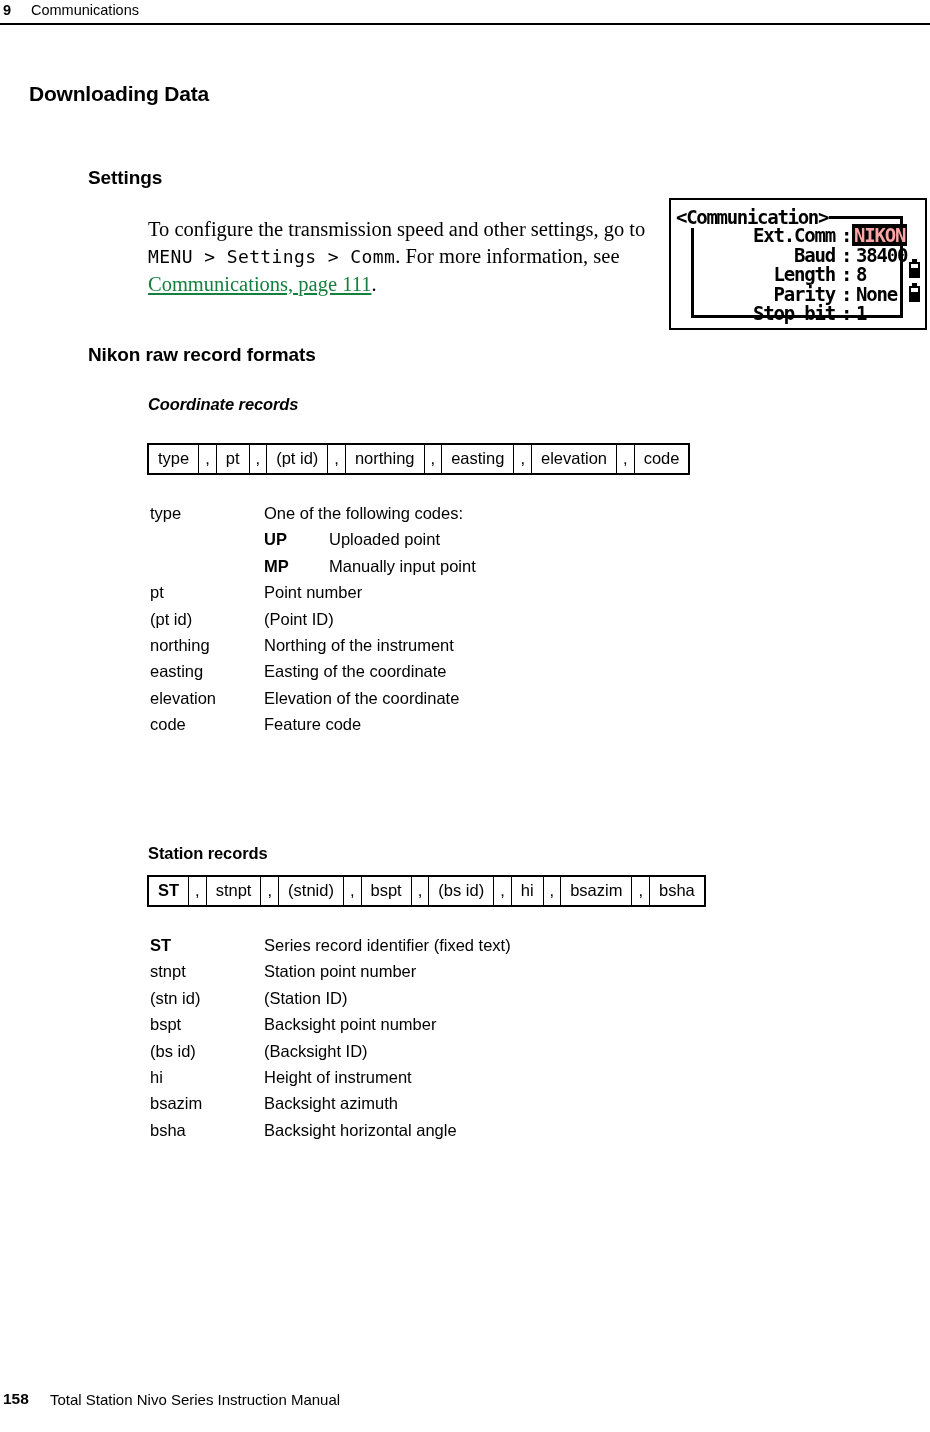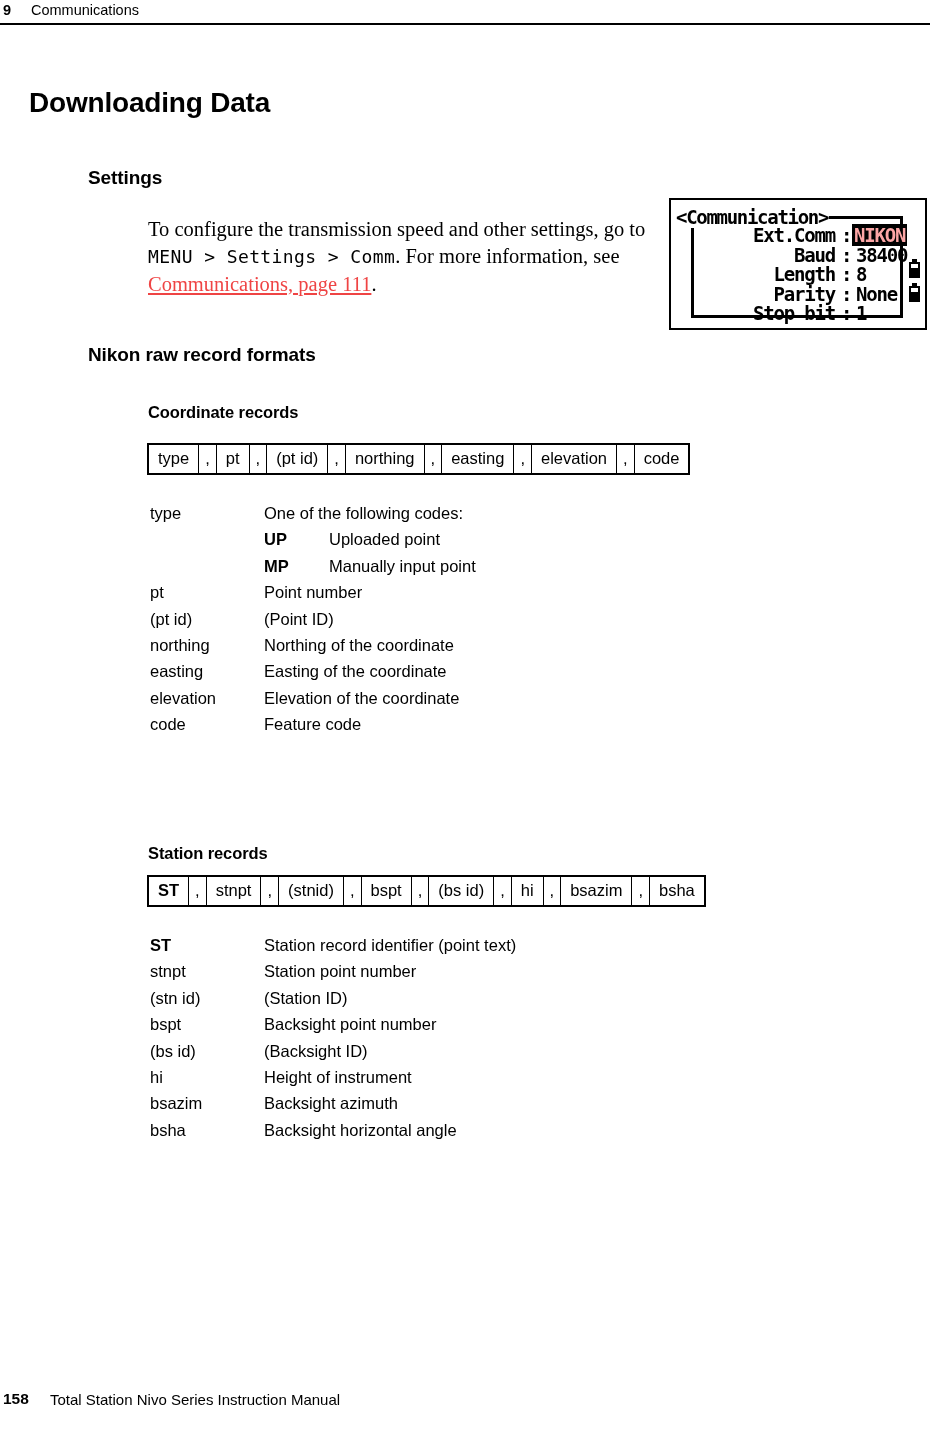--- a/index.html
+++ b/index.html
@@ -46,60 +46,60 @@
     width: 930px;
     height: 2px;
     background: #000;
   }
 
   
   .h1-title {
     position: absolute;
     left: 29px;
     top: 68px;
-    font-size: 28px;
+    font-size: 21px;
     font-weight: bold;
     letter-spacing: -0.2px;
   }
   .h2-title {
     position: absolute;
     font-size: 19px;
     font-weight: bold;
     letter-spacing: -0.1px;
   }
   .h3-title {
     position: absolute;
     font-size: 16.5px;
     font-weight: bold;
     letter-spacing: -0.1px;
   }
 
   #h2-settings { left: 88px; top: 151px; }
   #h2-formats  { left: 88px; top: 328px; }
-  #h3-coord    { left: 148px; top: 386px; }
+  #h3-coord    { left: 148px; top: 378px; font-style: italic; }
   #h3-station  { left: 148px; top: 827px; }
 
   
   .body-para {
     position: absolute;
     left: 148px;
     top: 195px;
     width: 500px;
     font-family: "Liberation Serif", serif;
     font-size: 20.5px;
     line-height: 27.5px;
     color: #000;
   }
   .mono-path {
     font-family: "DejaVu Sans Mono", monospace;
     font-size: 18px;
     letter-spacing: 0.4px;
   }
   .doclink {
-    color: #ef4444;
+    color: #15803d;
   }
 
   
   .lcd-outer {
     position: absolute;
     left: 669px;
     top: 198px;
     width: 258px;
     height: 132px;
     border: 2px solid #000;
@@ -385,21 +385,21 @@
   <div class="defrow">
     <span class="defterm">pt</span>
     <span class="defdesc">Point number</span>
   </div>
   <div class="defrow">
     <span class="defterm">(pt id)</span>
     <span class="defdesc">(Point ID)</span>
   </div>
   <div class="defrow">
     <span class="defterm">northing</span>
-    <span class="defdesc">Northing of the coordinate</span>
+    <span class="defdesc">Northing of the instrument</span>
   </div>
   <div class="defrow">
     <span class="defterm">easting</span>
     <span class="defdesc">Easting of the coordinate</span>
   </div>
   <div class="defrow">
     <span class="defterm">elevation</span>
     <span class="defdesc">Elevation of the coordinate</span>
   </div>
   <div class="defrow">
@@ -428,21 +428,21 @@
     <td>bsazim</td>
     <td class="sep">,</td>
     <td>bsha</td>
   </tr>
 </tbody>
   </table>
 
 <div class="deflist" id="deflist-station">
   <div class="defrow">
     <span class="defterm bold">ST</span>
-    <span class="defdesc">Station record identifier (point text)</span>
+    <span class="defdesc">Series record identifier (fixed text)</span>
   </div>
   <div class="defrow">
     <span class="defterm">stnpt</span>
     <span class="defdesc">Station point number</span>
   </div>
   <div class="defrow">
     <span class="defterm">(stn id)</span>
     <span class="defdesc">(Station ID)</span>
   </div>
   <div class="defrow">

